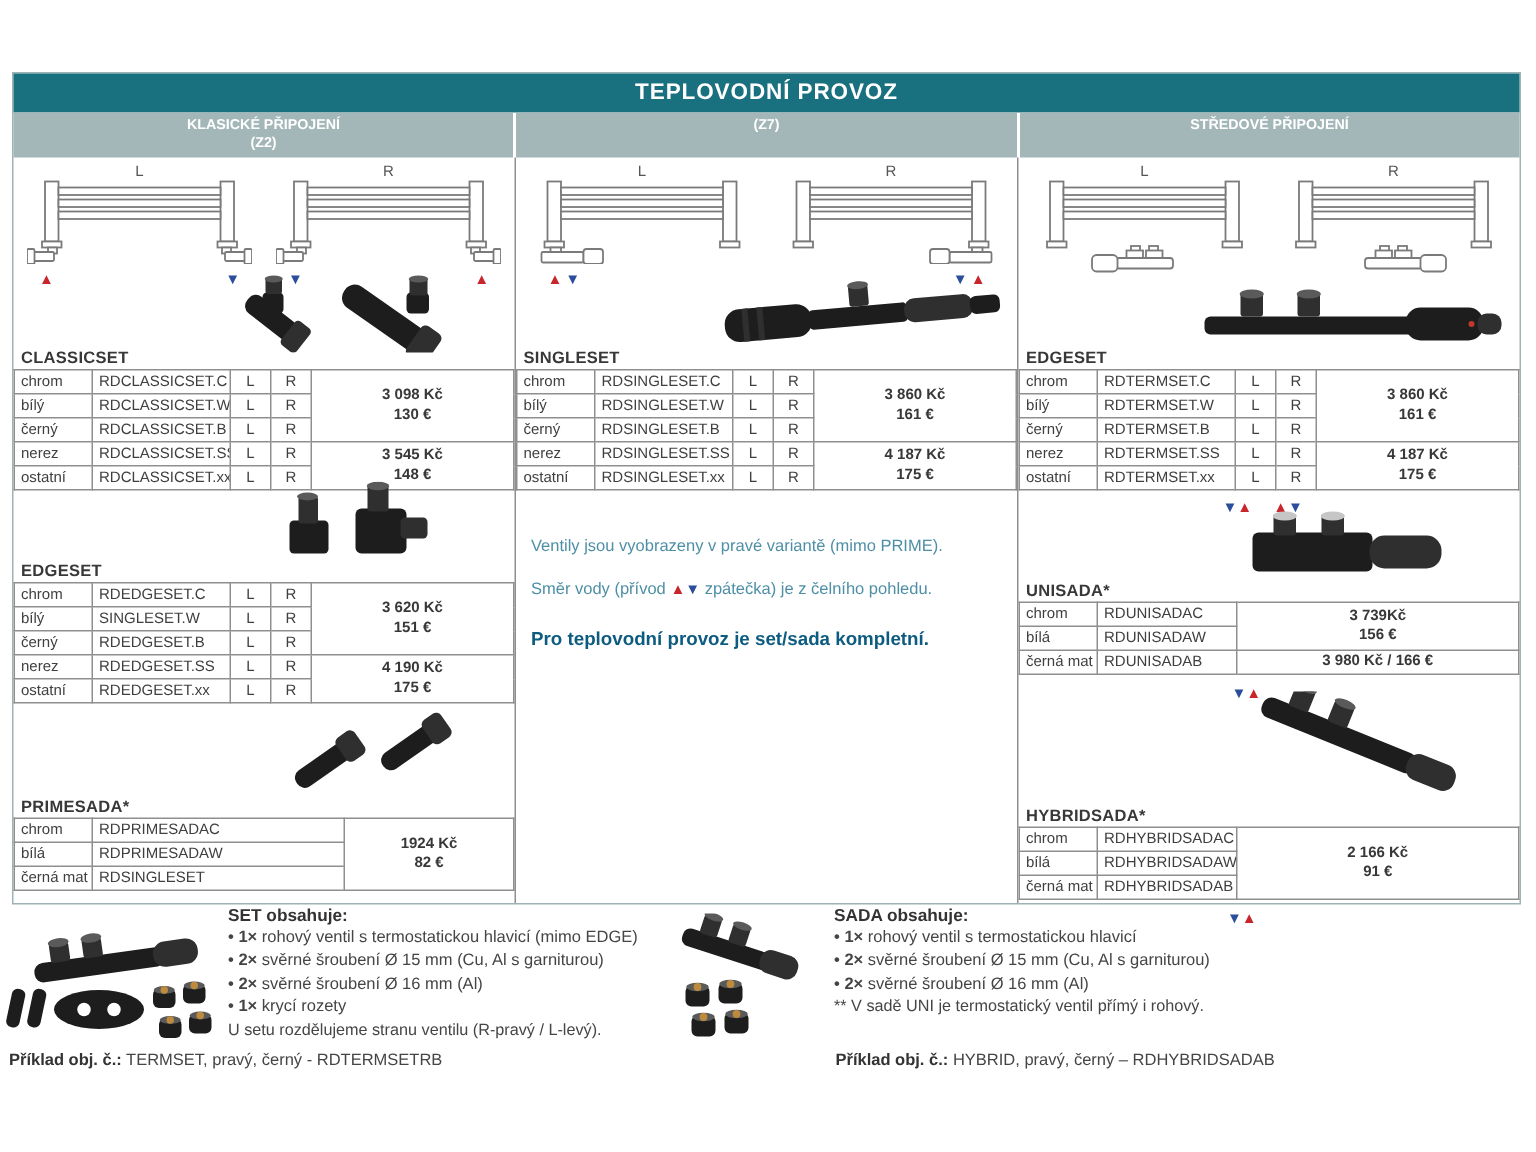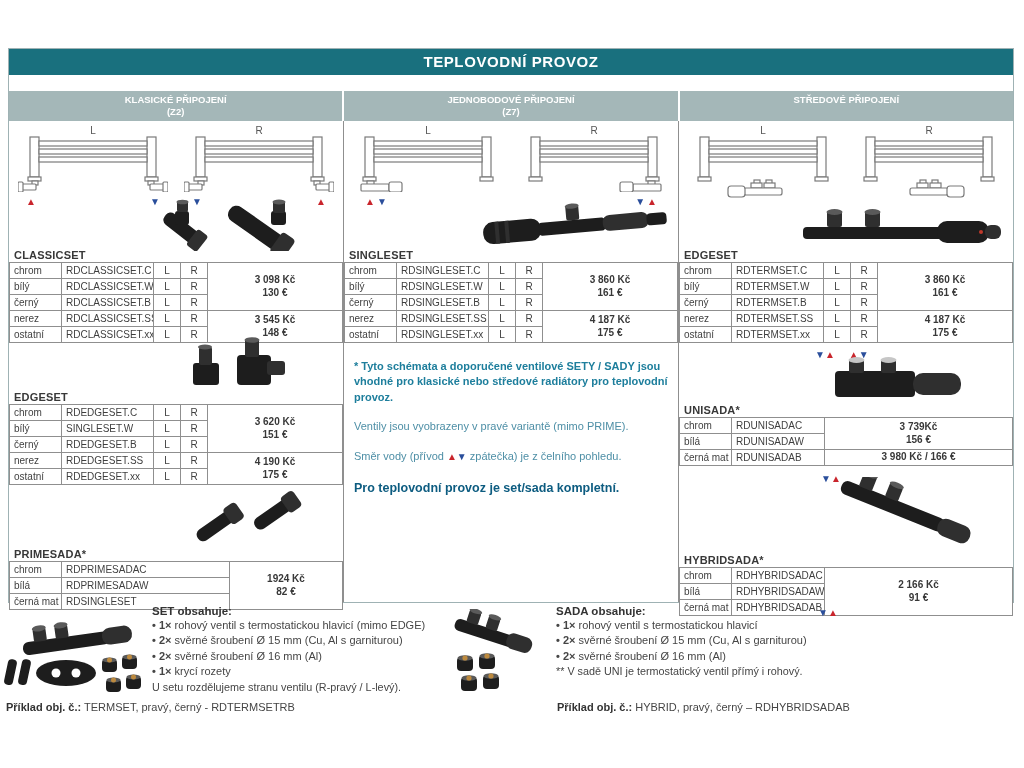--- a/index.html
+++ b/index.html
@@ -2,21 +2,21 @@
 <html><head>
 <meta charset="utf-8">
 <style>
   html,body { margin:0; padding:0; background:#fff; }
   .page { position:relative; width:1024px; height:768px; background:#fff;
           font-family:"Liberation Sans", sans-serif; color:#3c3c3c; overflow:hidden;border-radius:29px; }
   .main-box { position:absolute; left:8px; top:48px; width:1006px; height:555px;
               border:1px solid #9fb2b4; box-sizing:border-box; display:flex; flex-direction:column; background:#fff; }
   .title-bar { height:26px; background:#19707e; color:#fff; font-size:15px; font-weight:bold;
                text-align:center; line-height:26px; letter-spacing:.6px; }
-  .subheads { display:flex; gap:2px; margin-top:16px; height:30px; }
+  .subheads { display:flex; gap:2px; margin-top:0; height:30px; }
   .subhead { flex:1; background:#a4b7b8; color:#fff; font-weight:bold; font-size:9.5px;
              text-align:center; padding-top:3px; line-height:1.3; box-sizing:border-box; }
   .cols { flex:1; display:flex; }
   .col { flex:1; position:relative; }
   .col + .col { border-left:1px solid #8f8f8f; }
 
   .diag-row { position:absolute; top:4px; left:0; right:0; display:flex; justify-content:center; gap:16px; }
   .diag { width:150px; }
   .diag-label { text-align:center; font-size:10px; color:#555; height:11px; line-height:11px; }
   .rad { fill:#fff; stroke:#7a7a7a; stroke-width:1.2; }
@@ -62,21 +62,20 @@
 <div class="page">
   <div class="main-box">
     <div class="title-bar">TEPLOVODNÍ PROVOZ</div>
 
     <div class="subheads">
       <div class="subhead">
         <div>KLASICKÉ PŘIPOJENÍ</div>
         <div>(Z2)</div>
       </div>
       <div class="subhead">
-        <div>JEDNOBODOVÉ PŘIPOJENÍ</div>
         <div>(Z7)</div>
       </div>
       <div class="subhead">
         <div>STŘEDOVÉ PŘIPOJENÍ</div>
       </div>
     </div>
 
     <div class="cols">
 
       <div class="col">
@@ -395,21 +394,20 @@
           <tr>
             <td>ostatní</td>
             <td>RDSINGLESET.xx</td>
             <td class="lr">L</td>
             <td class="lr">R</td>
           </tr>
         </tbody>
           </table>
 
         <div class="notes">
-          <div class="note1">* Tyto schémata a doporučené ventilové SETY / SADY jsou vhodné pro klasické nebo středové radiátory pro teplovodní provoz.</div>
           <div class="note2">Ventily jsou vyobrazeny v pravé variantě (mimo PRIME).</div>
           <div class="note2">
             <span>Směr vody (přívod </span><span class="au">▲</span><span class="ad">▼</span><span> zpátečka) je z čelního pohledu.</span>
           </div>
           <div class="note4">Pro teplovodní provoz je set/sada kompletní.</div>
         </div>
       </div>
 
       <div class="col">
         <div class="diag-row">

